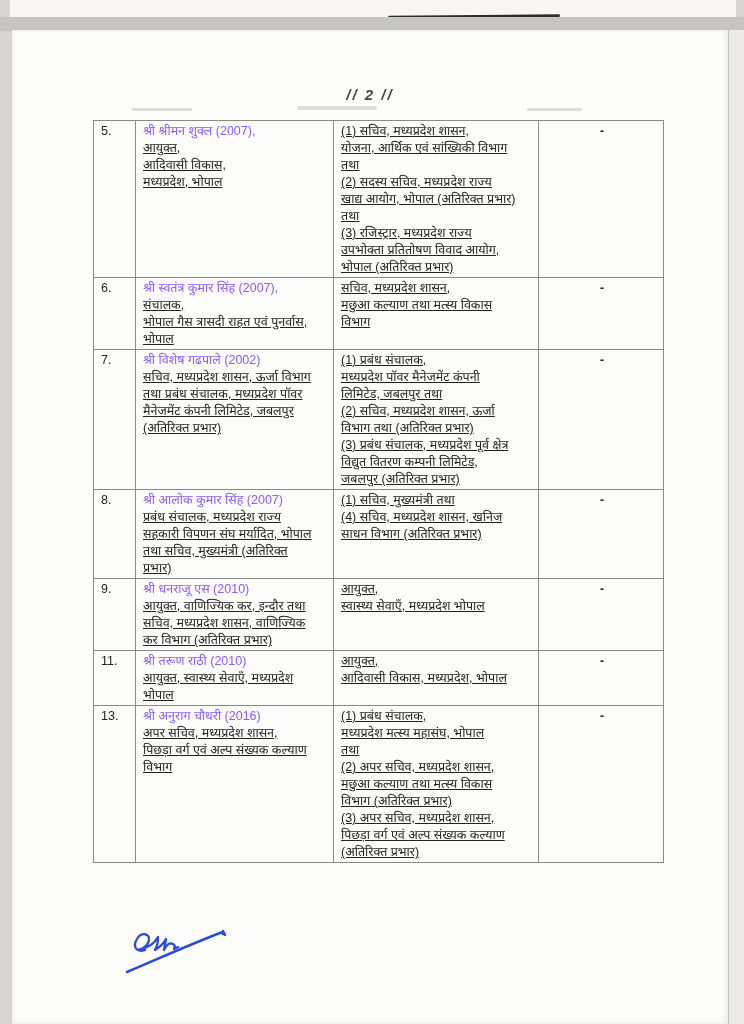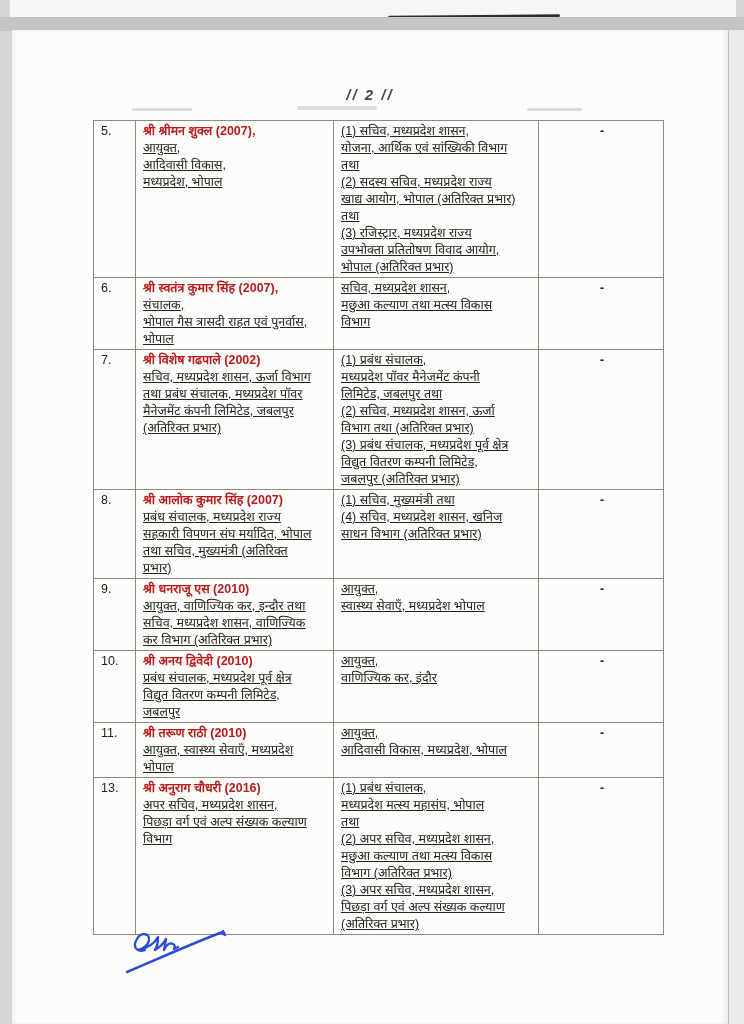--- a/index.html
+++ b/index.html
@@ -28,21 +28,21 @@
   .doc-table{
     position:absolute;left:81px;top:90px;width:570px;
     border-collapse:collapse;table-layout:fixed;
   }
   .doc-table td{
     border:1px solid #8b8a84;vertical-align:top;overflow:hidden;
     font-size:12.5px;line-height:17px;color:#242320;
     padding:2px 5px 1px 7px;
   }
   .serial-cell{padding-left:9px;font-size:13px;color:#2a2926;}
-  .name-first{font-weight:bold;color:#b91c1c;}
+  .name-first{font-weight:normal;color:#8b5cf6;}
   .multiline{white-space:pre-line;text-decoration:underline;}
   .remark-cell{text-align:center;font-weight:bold;color:#33322f;}
   .sig{position:absolute;left:103px;top:882px;}
 </style>
 </head>
 <body>
 
 <div class="prev-page-edge"></div>
 <div class="fold-line"></div>
 <div class="scan-band"></div>
@@ -132,32 +132,20 @@
         <td class="name-cell">
           <div class="name-first">श्री धनराजू एस (2010)</div>
           <div class="multiline">आयुक्त, वाणिज्यिक कर, इन्दौर तथा
 सचिव, मध्यप्रदेश शासन, वाणिज्यिक
 कर विभाग (अतिरिक्त प्रभार)</div>
         </td>
         <td class="multiline">आयुक्त,
 स्वास्थ्य सेवाएँ, मध्यप्रदेश भोपाल</td>
         <td class="remark-cell">-</td>
       </tr>
-      <tr style="height:70px">
-        <td class="serial-cell">10.</td>
-        <td class="name-cell">
-          <div class="name-first">श्री अनय द्विवेदी (2010)</div>
-          <div class="multiline">प्रबंध संचालक, मध्यप्रदेश पूर्व क्षेत्र
-विद्युत वितरण कम्पनी लिमिटेड,
-जबलपुर</div>
-        </td>
-        <td class="multiline">आयुक्त,
-वाणिज्यिक कर, इंदौर</td>
-        <td class="remark-cell">-</td>
-      </tr>
       <tr style="height:54px">
         <td class="serial-cell">11.</td>
         <td class="name-cell">
           <div class="name-first">श्री तरूण राठी (2010)</div>
           <div class="multiline">आयुक्त, स्वास्थ्य सेवाएँ, मध्यप्रदेश
 भोपाल</div>
         </td>
         <td class="multiline">आयुक्त,
 आदिवासी विकास, मध्यप्रदेश, भोपाल</td>
         <td class="remark-cell">-</td>

